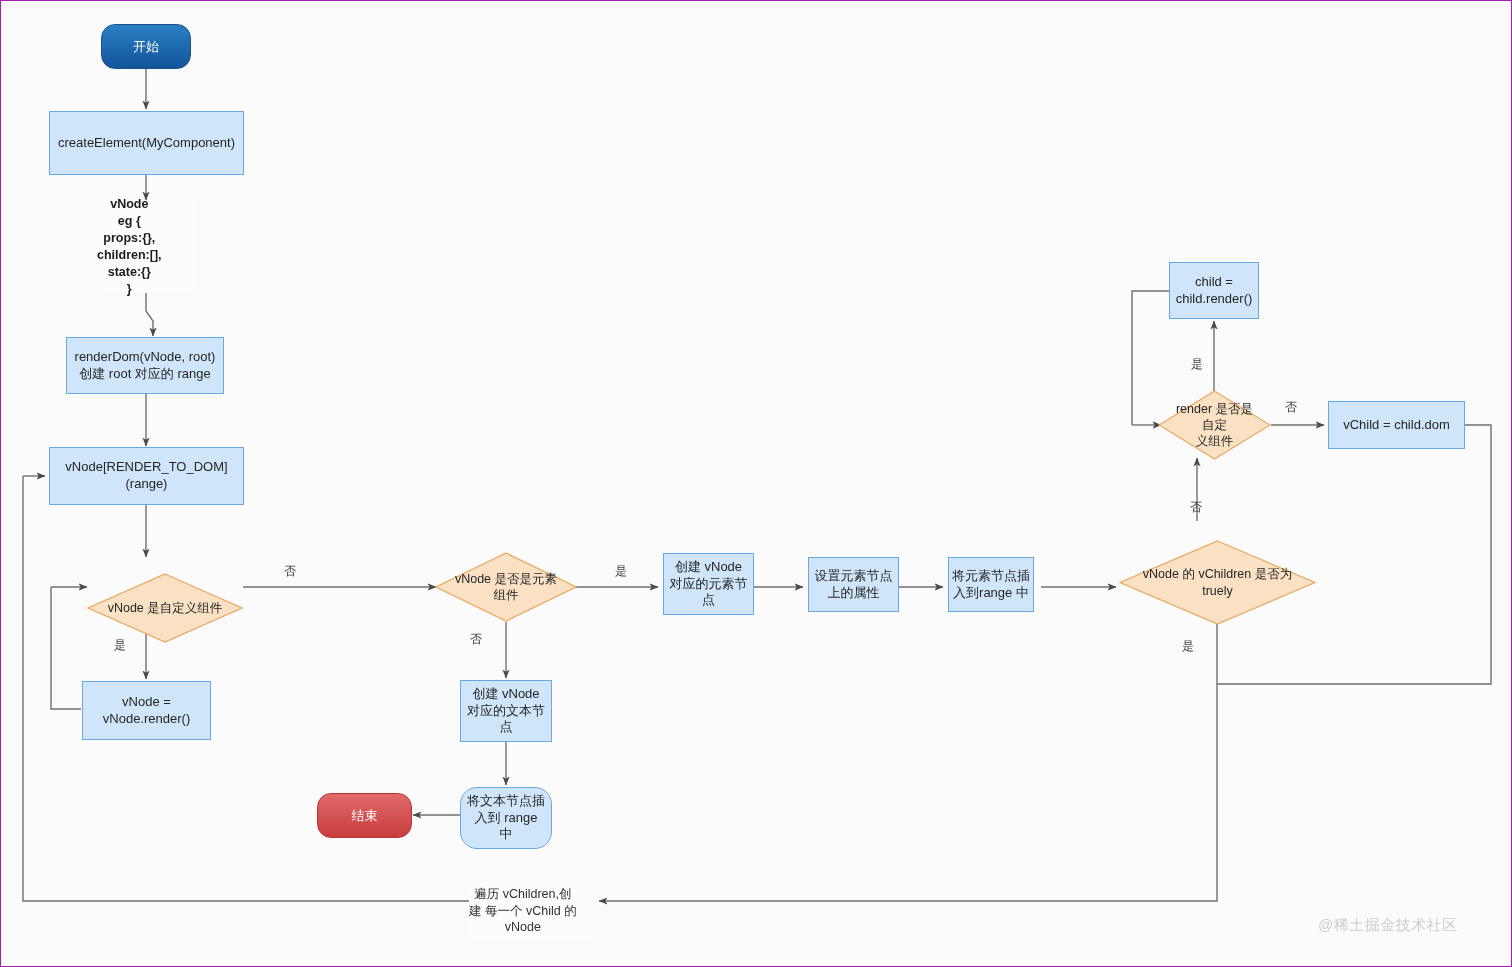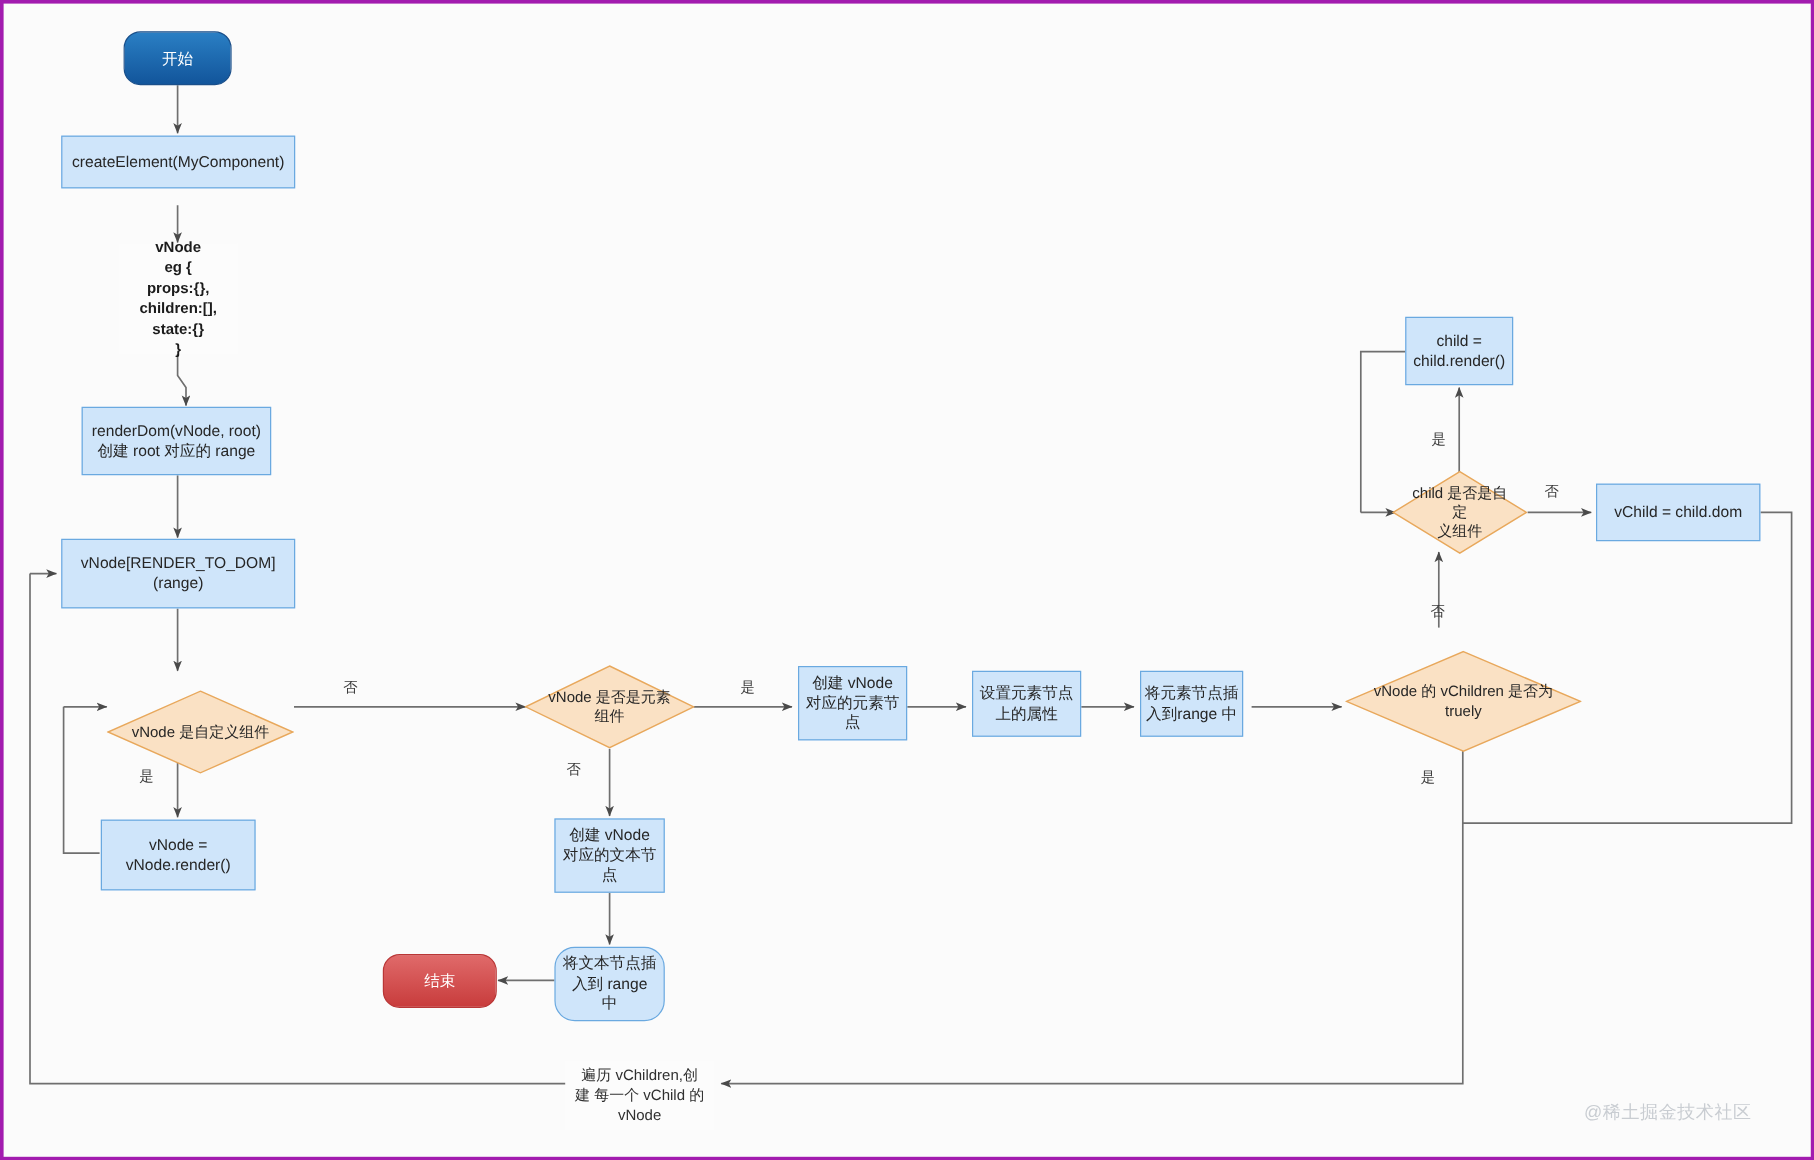--- a/index.html
+++ b/index.html
@@ -8,21 +8,21 @@
     background: #ffffff;
   }
   body {
     font-family: "Liberation Sans", "DejaVu Sans", sans-serif;
   }
   #canvas {
     position: relative;
     width: 1512px;
     height: 967px;
     background: #fbfbfb;
-    border: 3px solid #a21caf;
+    border: 1px solid #a21caf;
     box-sizing: border-box;
     overflow: hidden;
   }
   svg#edges {
     position: absolute;
     left: 0;
     top: 0;
     width: 1512px;
     height: 967px;
     pointer-events: none;
@@ -84,21 +84,20 @@
   .term-end {
     background: linear-gradient(180deg, #e06a6a 0%, #c83c3c 100%);
     border: 1px solid #b93636;
   }
   .note {
     position: absolute;
     box-sizing: border-box;
     background: #fcfcfc;
     display: flex;
     align-items: center;
-    justify-content: center;
     text-align: center;
     font-size: 12.5px;
     color: #303030;
     line-height: 1.35;
     white-space: pre-line;
   }
   .note-bold {
     font-weight: bold;
     color: #1c1c1c;
     font-size: 12.5px;
@@ -181,21 +180,21 @@
       <path d="M50,586 L86,586"></path>
       <path d="M22,475 L44,475"></path>
       <path d="M1131,424 L1160,424"></path>
     </g>
   </svg>
 
   <div class="terminator term-start" style="left:100px; top:23px; width:90px; height:45px;">
     <span>开始</span>
   </div>
 
-  <div class="node proc" style="left:48px; top:110px; width:195px; height:44px;">
+  <div class="node proc" style="left:48px; top:110px; width:195px; height:64px;">
     <span>createElement(MyComponent)</span>
   </div>
 
   <div class="note note-bold" style="left:96px; top:200px; width:99px; height:92px;">
     <span>vNode
 eg {
 props:{},
 children:[],
 state:{}
 }</span>
@@ -267,21 +266,21 @@
       <polygon points="98.5,1 196,42.5 98.5,84 1,42.5" fill="#fae1c4" stroke="#e8a85c" stroke-width="1.2"></polygon>
     </svg>
     <div class="decision-label">vNode 的 vChildren 是否为
 truely</div>
   </div>
 
   <div class="decision-wrap" style="left:1157px; top:389px; width:113px; height:70px;">
     <svg class="decision-shape" viewBox="0 0 113 70" preserveAspectRatio="none">
       <polygon points="56.5,1 112,35 56.5,69 1,35" fill="#fae1c4" stroke="#e8a85c" stroke-width="1.2"></polygon>
     </svg>
-    <div class="decision-label">child 是否是自定
+    <div class="decision-label">render 是否是自定
 义组件</div>
   </div>
 
   <div class="node proc" style="left:1168px; top:261px; width:90px; height:57px;">
     <span>child =
 child.render()</span>
   </div>
 
   <div class="node proc" style="left:1327px; top:400px; width:137px; height:48px;">
     <span>vChild = child.dom</span>

